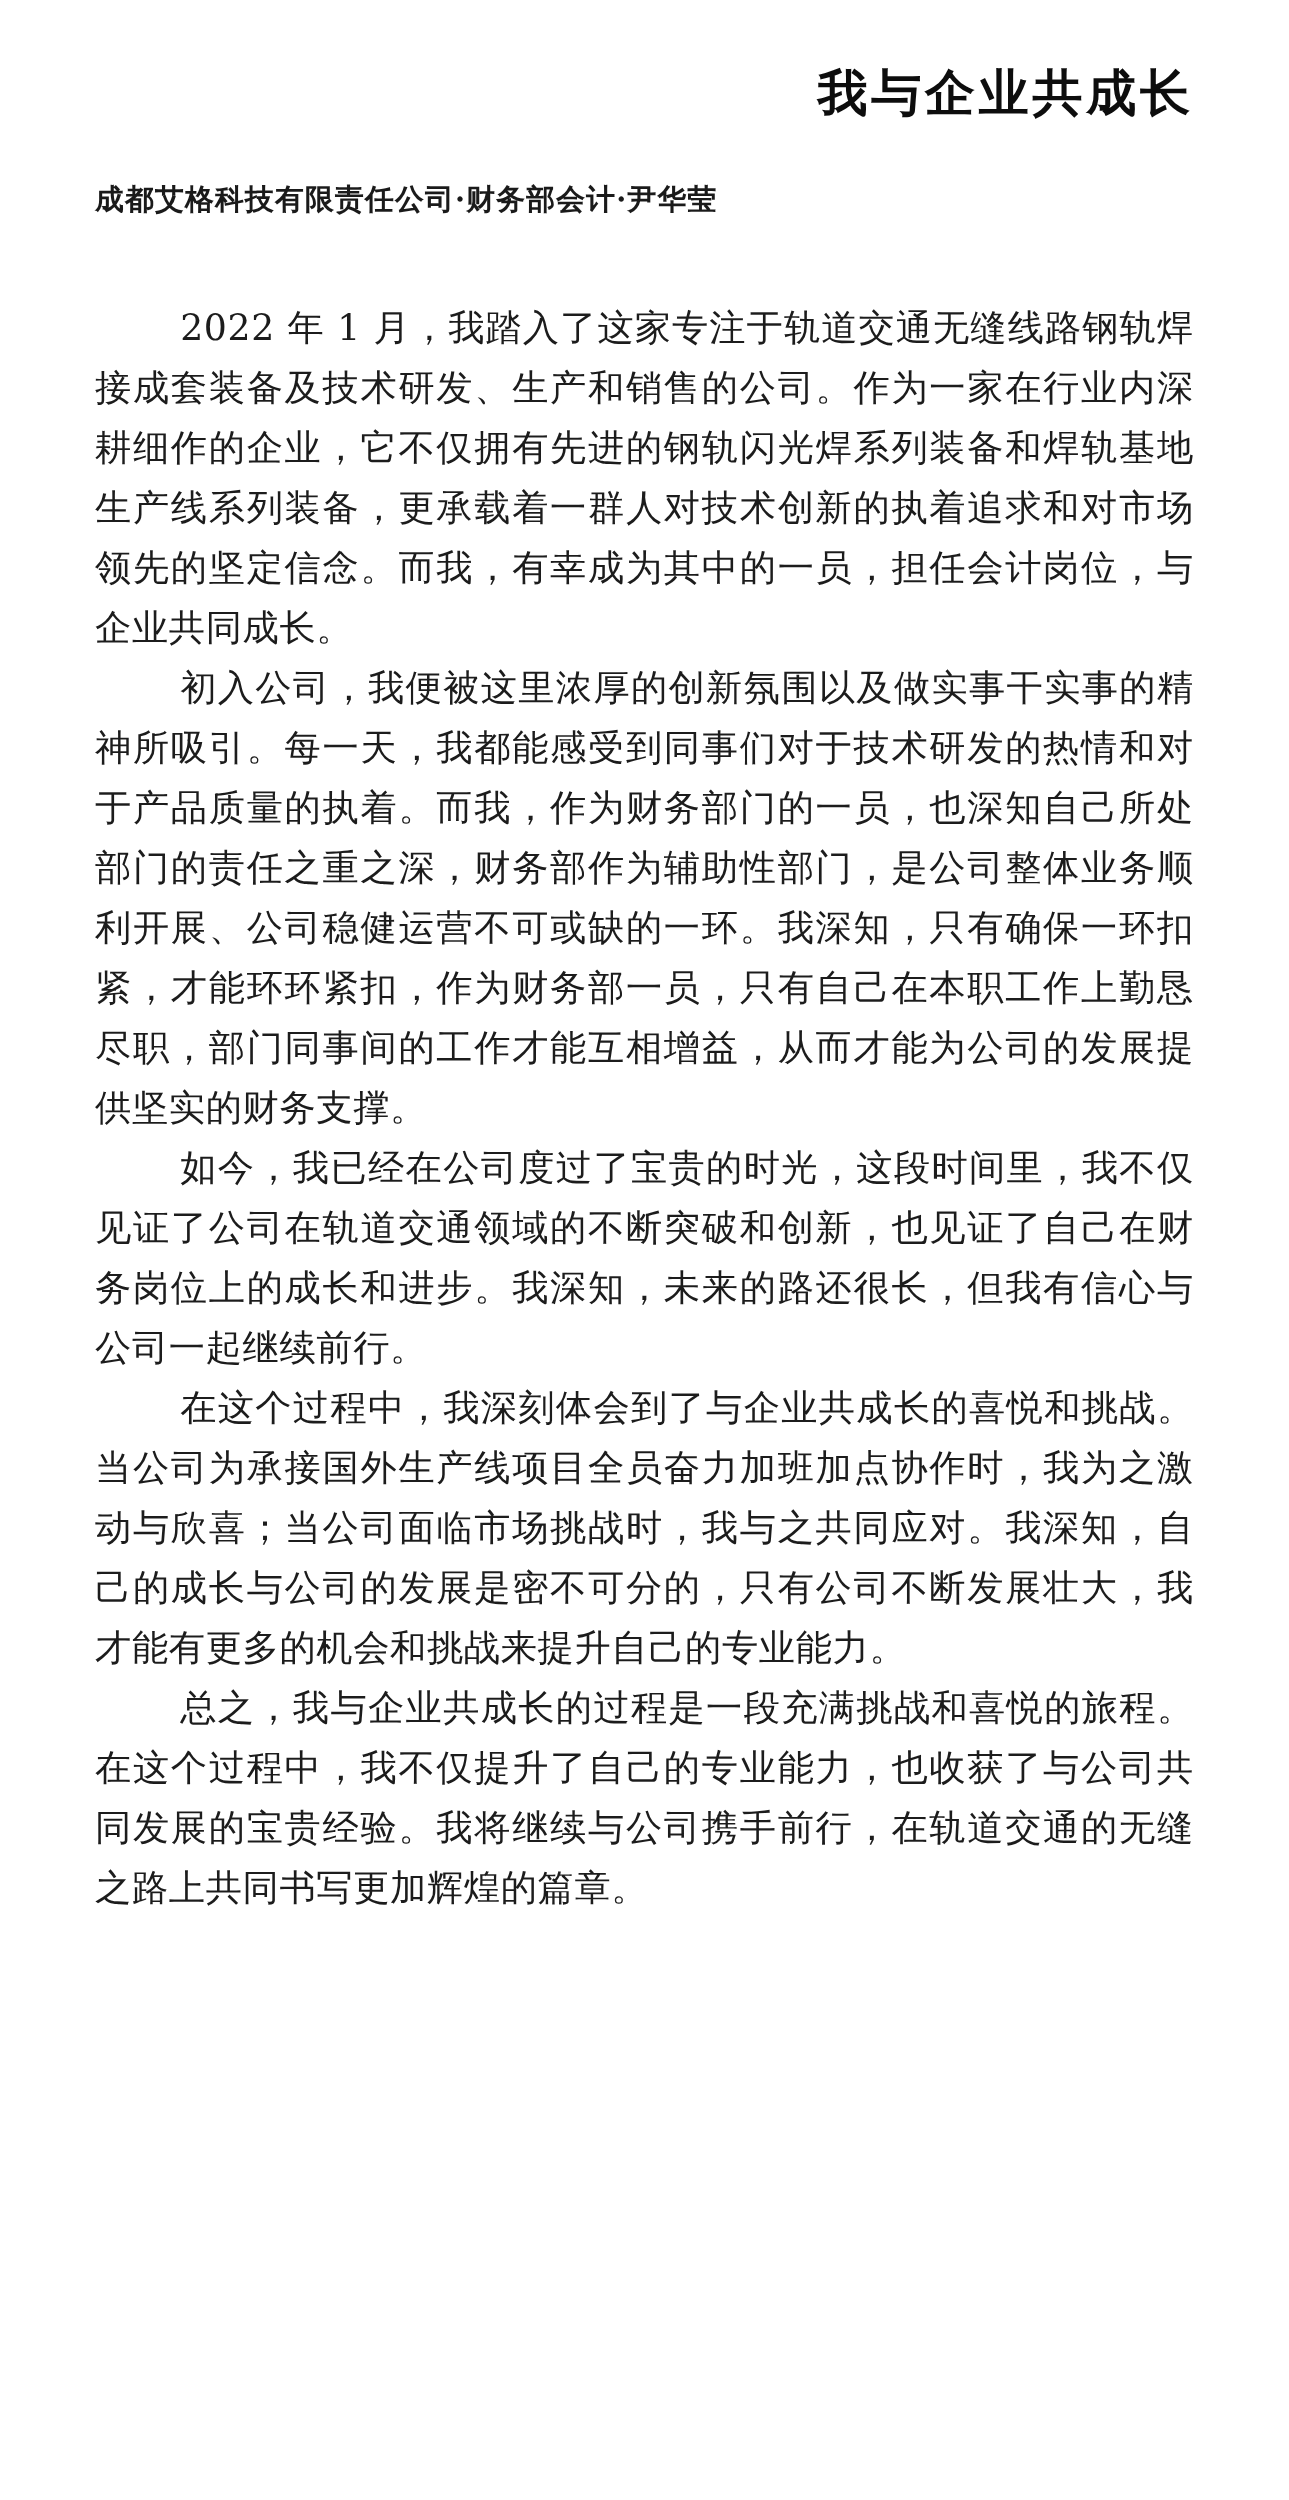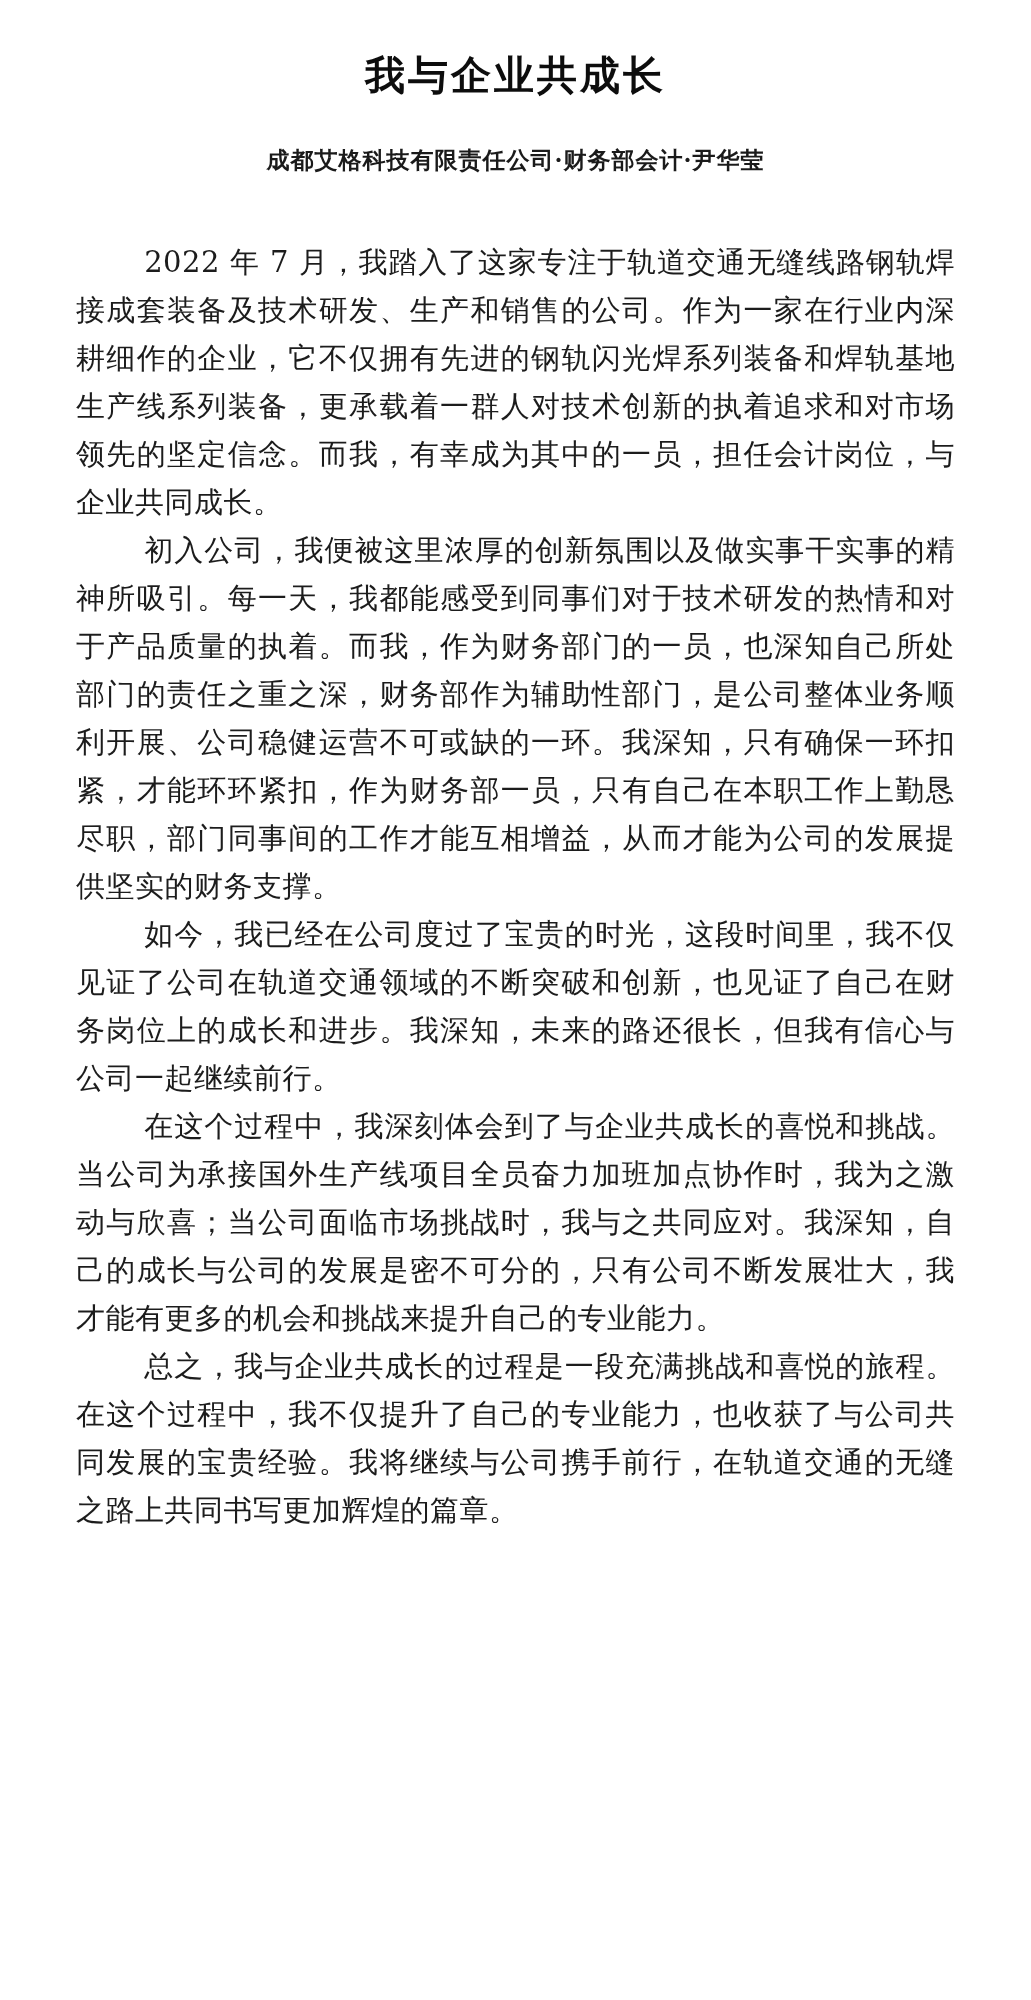--- a/index.html
+++ b/index.html
@@ -16,31 +16,31 @@
     background: #ffffff;
     padding: 46px 76px 0 76px;
     color: #161616;
     overflow: hidden;
   }
   .doc-title {
     font-family: "DejaVu Serif", "Liberation Serif", serif;
     font-weight: bold;
     font-size: 40px;
     line-height: 58px;
-    text-align: center;
+    text-align: right;
     letter-spacing: 3px;
     margin: 0 0 40px 0;
     color: #0d0d0d;
   }
   .doc-byline {
     font-family: "DejaVu Serif", "Liberation Serif", serif;
     font-weight: bold;
     font-size: 23px;
     line-height: 32px;
-    text-align: center;
+    text-align: left;
     letter-spacing: 1px;
     margin: 0 0 62px 0;
     color: #1a1a1a;
   }
   .essay-body p {
     font-family: "DejaVu Serif", "Liberation Serif", serif;
     font-size: 29px;
     line-height: 48px;
     text-align: justify;
     margin: 0;
@@ -51,19 +51,19 @@
 </style>
 </head>
 <body>
 
 <div class="page">
   <h1 class="doc-title">我与企业共成长</h1>
 
   <p class="doc-byline">成都艾格科技有限责任公司·财务部会计·尹华莹</p>
 
   <div class="essay-body">
-    <p>2022 年 7 月，我踏入了这家专注于轨道交通无缝线路钢轨焊接成套装备及技术研发、生产和销售的公司。作为一家在行业内深耕细作的企业，它不仅拥有先进的钢轨闪光焊系列装备和焊轨基地生产线系列装备，更承载着一群人对技术创新的执着追求和对市场领先的坚定信念。而我，有幸成为其中的一员，担任会计岗位，与企业共同成长。</p>
+    <p>2022 年 1 月，我踏入了这家专注于轨道交通无缝线路钢轨焊接成套装备及技术研发、生产和销售的公司。作为一家在行业内深耕细作的企业，它不仅拥有先进的钢轨闪光焊系列装备和焊轨基地生产线系列装备，更承载着一群人对技术创新的执着追求和对市场领先的坚定信念。而我，有幸成为其中的一员，担任会计岗位，与企业共同成长。</p>
     <p>初入公司，我便被这里浓厚的创新氛围以及做实事干实事的精神所吸引。每一天，我都能感受到同事们对于技术研发的热情和对于产品质量的执着。而我，作为财务部门的一员，也深知自己所处部门的责任之重之深，财务部作为辅助性部门，是公司整体业务顺利开展、公司稳健运营不可或缺的一环。我深知，只有确保一环扣紧，才能环环紧扣，作为财务部一员，只有自己在本职工作上勤恳尽职，部门同事间的工作才能互相增益，从而才能为公司的发展提供坚实的财务支撑。</p>
     <p>如今，我已经在公司度过了宝贵的时光，这段时间里，我不仅见证了公司在轨道交通领域的不断突破和创新，也见证了自己在财务岗位上的成长和进步。我深知，未来的路还很长，但我有信心与公司一起继续前行。</p>
     <p>在这个过程中，我深刻体会到了与企业共成长的喜悦和挑战。当公司为承接国外生产线项目全员奋力加班加点协作时，我为之激动与欣喜；当公司面临市场挑战时，我与之共同应对。我深知，自己的成长与公司的发展是密不可分的，只有公司不断发展壮大，我才能有更多的机会和挑战来提升自己的专业能力。</p>
     <p>总之，我与企业共成长的过程是一段充满挑战和喜悦的旅程。在这个过程中，我不仅提升了自己的专业能力，也收获了与公司共同发展的宝贵经验。我将继续与公司携手前行，在轨道交通的无缝之路上共同书写更加辉煌的篇章。</p>
   </div>
 </div>
 
 </body></html>

